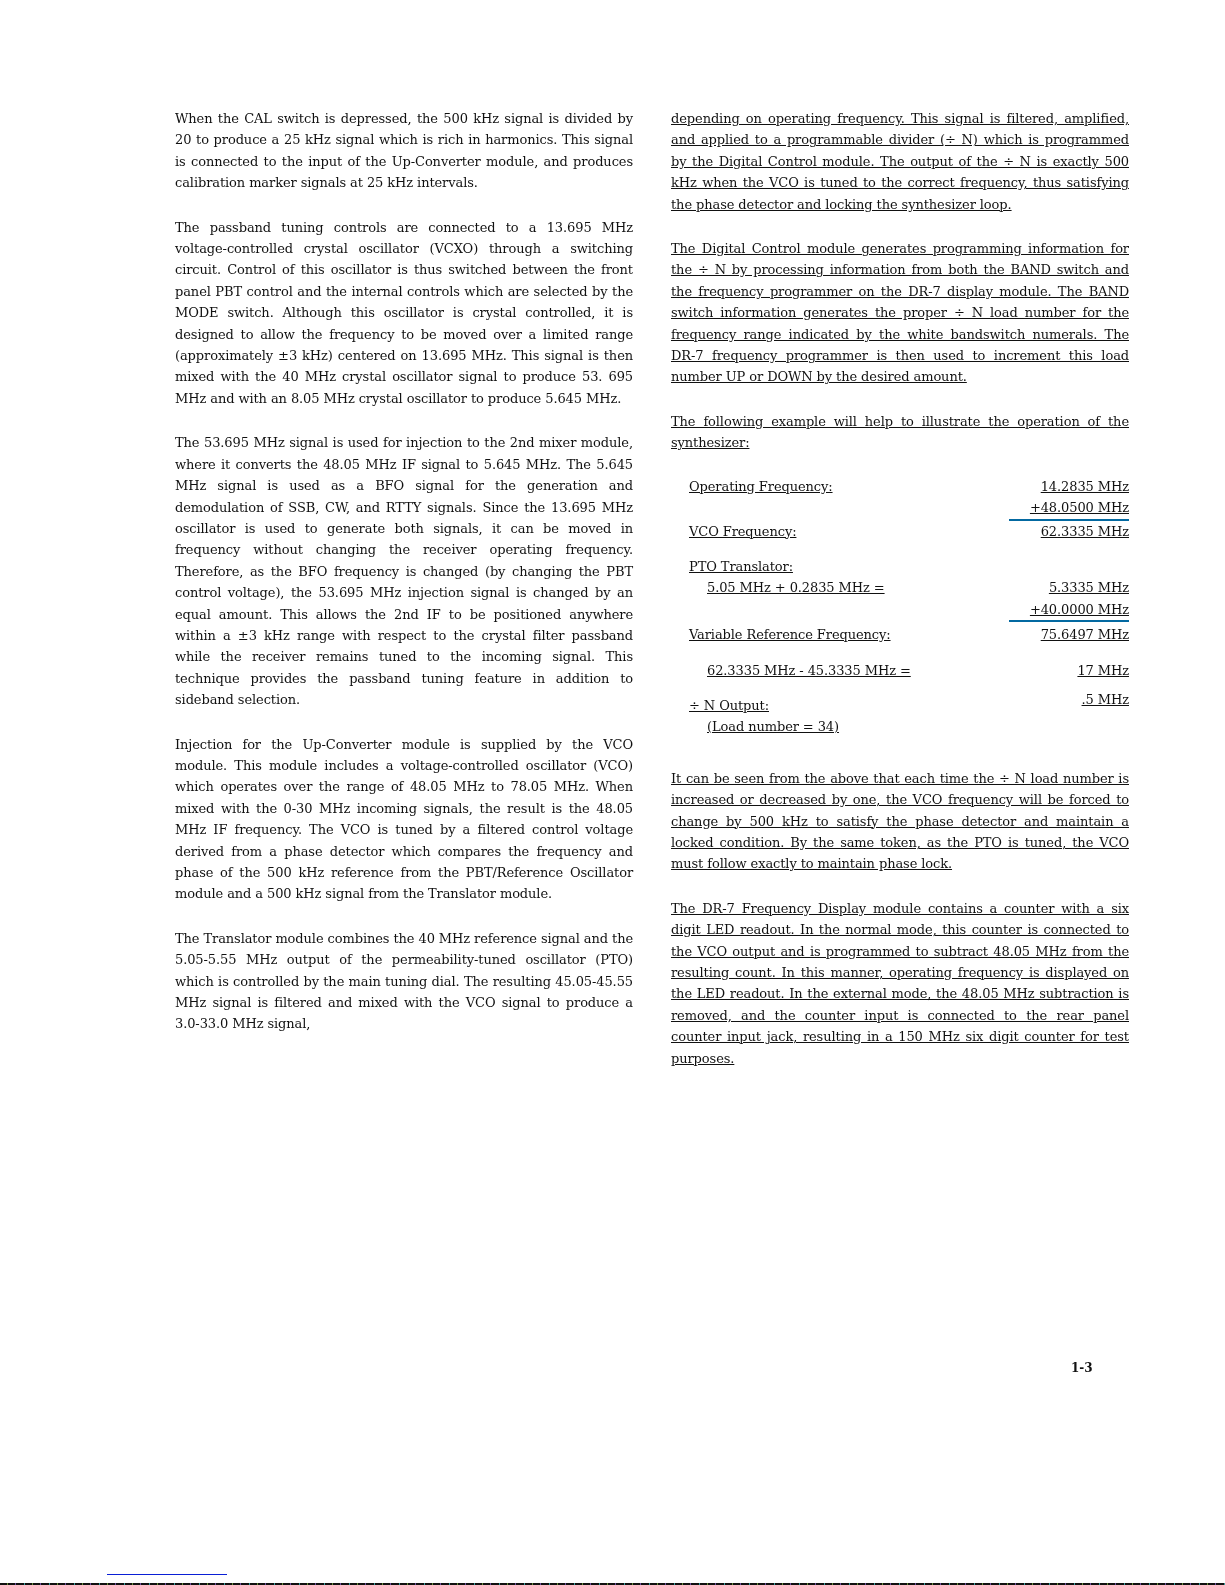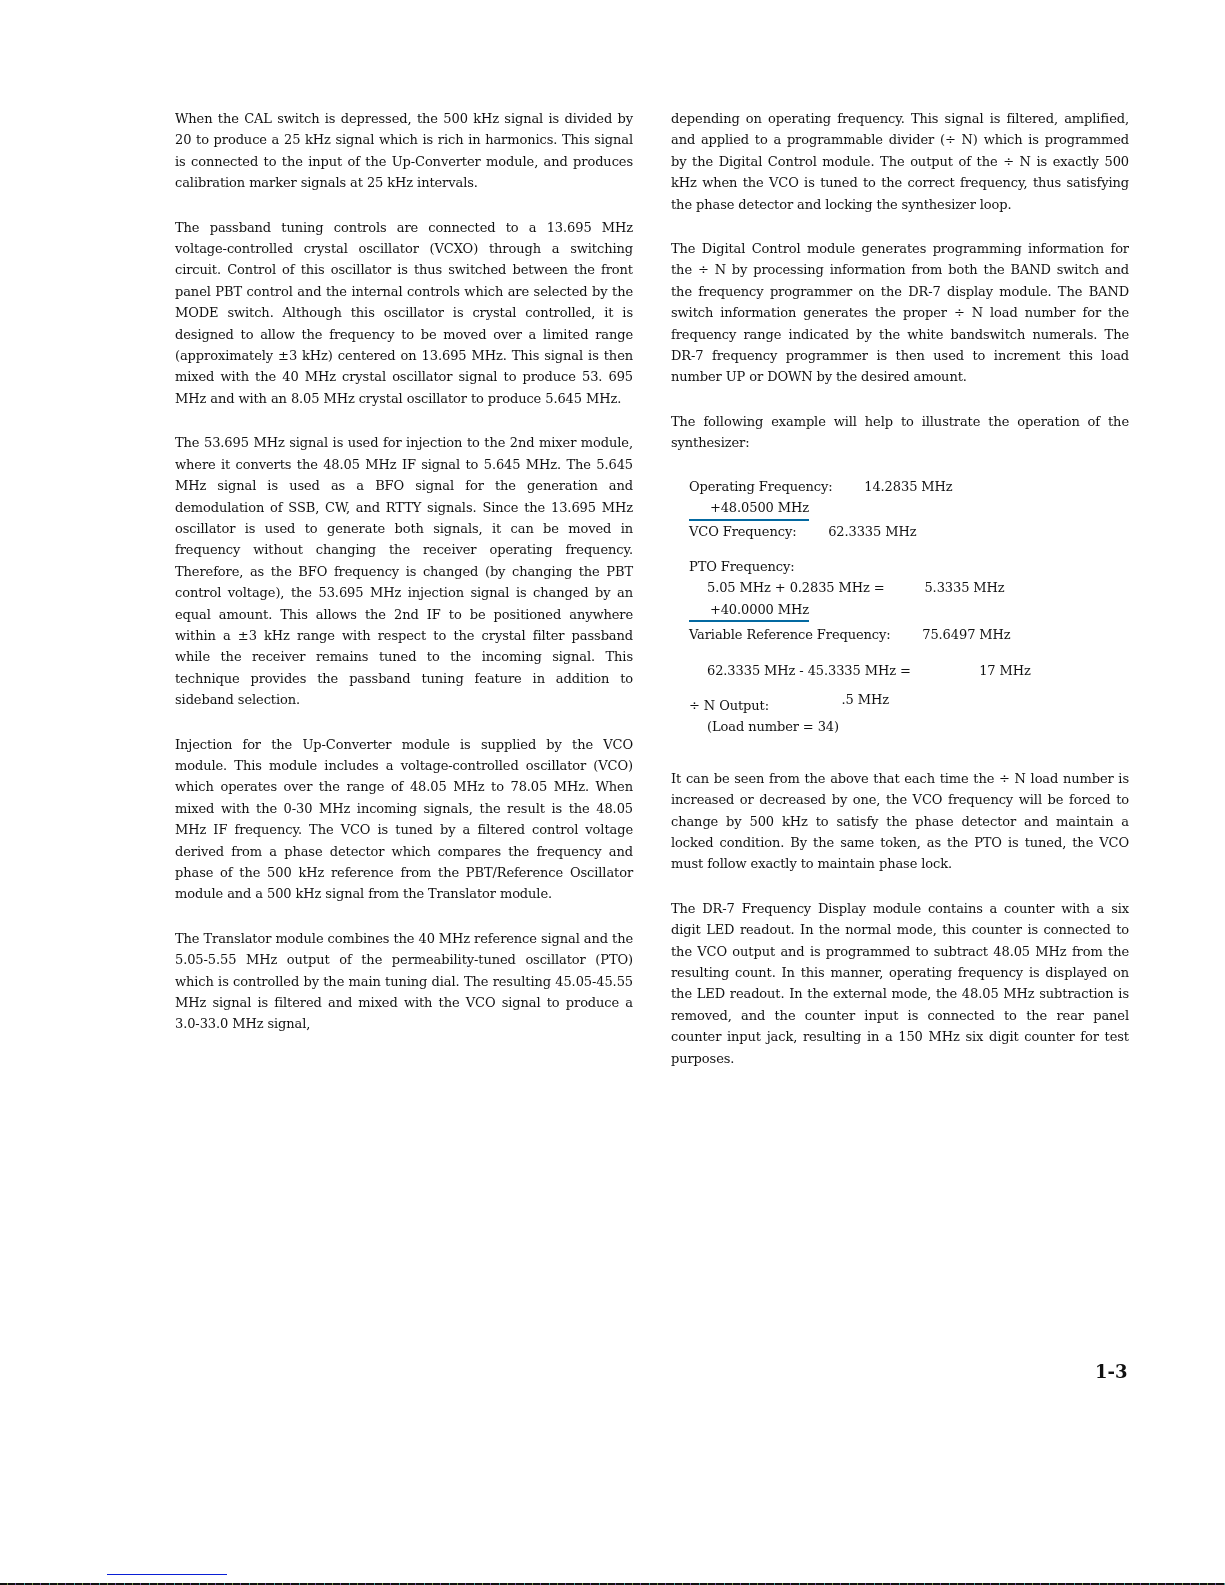--- a/index.html
+++ b/index.html
@@ -15,50 +15,51 @@
     .col {
       position: absolute;
       top: 108px;
       width: 458px;
       font-size: 13px;
       line-height: 21.4px;
       text-align: justify;
       letter-spacing: -0.1px;
     }
     .col-left { left: 175px; }
-    .col-right { left: 671px; }
+    .col-right { left: 671px; text-decoration: underline; }
     .para { margin: 0 0 23px 0; }
     .col-left .para.p2 { margin-top: 0; }
     .example {
       margin: 0 0 22px 0;
       padding-left: 18px;
       width: 440px;
     }
     .ex-row {
       display: flex;
+      justify-content: space-between;
       align-items: flex-start;
       line-height: 21.4px;
     }
     .ex-label { text-align: left; }
     .ex-sub { padding-left: 18px; }
     .ex-val {
       text-align: right;
       white-space: nowrap;
       min-width: 120px;
     }
     .ex-val.underlined {
       border-bottom: 2px solid #0369a1;
       padding-bottom: 0px;
     }
     .gap { height: 14px; }
     .page-number {
       position: absolute;
-      left: 1095px;
+      left: 1071px;
       top: 1361px;
-      font-size: 18px;
+      font-size: 12px;
       font-weight: bold;
     }
     .blue-line {
       position: absolute;
       left: 107px;
       top: 1574px;
       width: 120px;
       height: 1px;
       background: #0a1fd6;
     }
@@ -95,21 +96,21 @@
     <div class="ex-row">
       <span class="ex-label"></span>
       <span class="ex-val underlined">+48.0500 MHz</span>
     </div>
     <div class="ex-row" style="margin-top:0">
       <span class="ex-label">VCO Frequency:</span>
       <span class="ex-val">62.3335 MHz</span>
     </div>
     <div class="gap"></div>
     <div class="ex-row">
-      <span class="ex-label">PTO Frequency:</span>
+      <span class="ex-label">PTO Translator:</span>
     </div>
     <div class="ex-row">
       <span class="ex-label ex-sub">5.05 MHz + 0.2835 MHz =</span>
       <span class="ex-val">5.3335 MHz</span>
     </div>
     <div class="ex-row">
       <span class="ex-label"></span>
       <span class="ex-val underlined">+40.0000 MHz</span>
     </div>
     <div class="ex-row" style="margin-top:2px">

